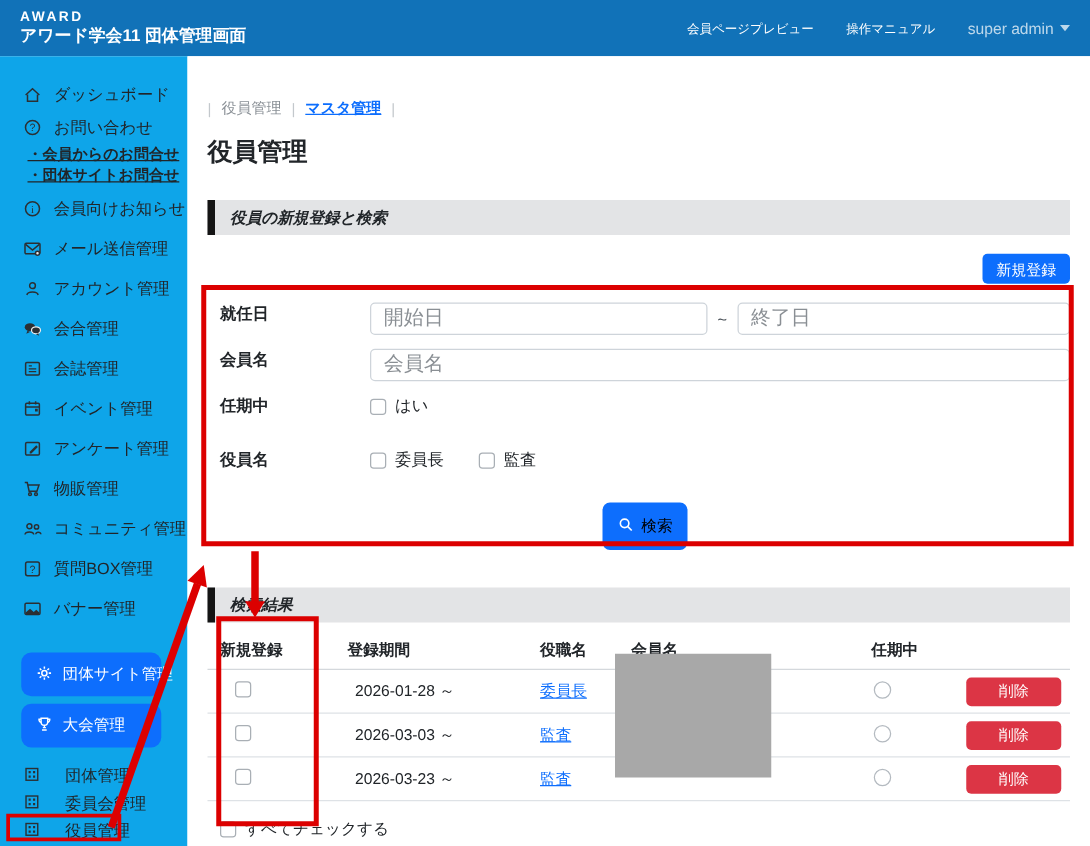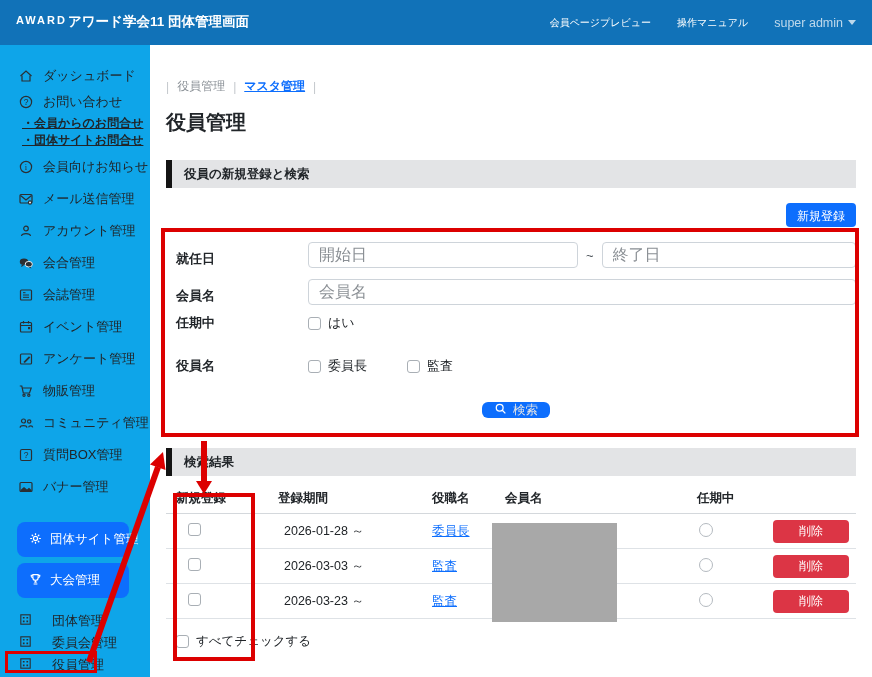--- a/index.html
+++ b/index.html
@@ -7,21 +7,21 @@
   body {
     position:relative; overflow:hidden; background:#fff;
     font-family:"Liberation Sans","DejaVu Sans",sans-serif;
     color:#212529;
   }
   
   .app-header {
     height:45px; background:#1172b8; color:#fff;
     display:flex; align-items:center; padding:0 16px;
   }
-  .brand { display:flex; flex-direction:row; justify-content:center; gap:1px; }
+  .brand { display:flex; flex-direction:column; justify-content:center; gap:1px; }
   .logo { font-size:11px; font-weight:700; letter-spacing:2px; line-height:1.1; }
   .app-title { font-size:13.5px; font-weight:700; line-height:1.2; }
   .header-right { margin-left:auto; display:flex; align-items:center; gap:26px; }
   .header-link { font-size:10px; font-weight:400; color:#fff; cursor:pointer; }
   .user-menu { font-size:12.5px; color:rgba(255,255,255,0.72); display:flex; align-items:center; gap:5px; cursor:pointer; }
   .caret { width:0; height:0; border-left:4px solid transparent; border-right:4px solid transparent; border-top:5px solid rgba(255,255,255,0.72); display:inline-block; }
 
   
   .layout { display:flex; height:632px; }
   .sidebar { width:150px; background:#0ea5e9; padding-top:18px; flex-shrink:0; }
@@ -47,48 +47,48 @@
   
   .breadcrumb { margin-top:33px; font-size:12px; display:flex; align-items:center; gap:8px; }
   .crumb-sep { color:#c3c8cc; }
   .crumb-current { color:#8a9096; }
   .crumb-link { color:#0d6efd; font-weight:600; text-decoration:underline; cursor:pointer; }
   .page-title { margin-top:13px; font-size:20px; font-weight:700; height:28px; line-height:28px; }
 
   
   .section-bar { margin-top:24px; height:28px; background:#e3e4e6; border-left:6px solid #141414;
                  display:flex; align-items:center; padding-left:12px;
-                 font-size:12.5px; font-weight:700; }
+                 font-size:12.5px; font-weight:700;font-style:italic; }
   .section-bar.results { margin-top:18px; }
 
   
   .new-btn-row { margin-top:15px; display:flex; justify-content:flex-end; }
   .btn-blue { background:#0d6efd; color:#fff; border:none; border-radius:4px;
               font-size:12px; padding:5px 11px; height:24px; cursor:pointer; font-family:inherit; }
 
   
   .search-form { margin-top:3px; padding:12px 0 12px 10px; }
-  .f-row { display:flex; align-items:flex-end; margin-bottom:11px;gap:12px; }
+  .f-row { display:flex; align-items:flex-start; margin-bottom:11px; }
   .f-label { width:120px; font-size:13px; font-weight:700; flex-shrink:0; }
   .f-controls { display:flex; align-items:center; flex:1; }
   .txt-input { height:26px; border:1px solid #ced4da; border-radius:4px; padding:0 10px;
                font-size:16px; font-family:inherit; color:#212529; }
   .txt-input::placeholder { color:#8a8f94; }
   .date-start { width:270px; }
   .tilde { margin:0 8px; font-size:13px; color:#495057; }
   .date-end { flex:1; }
   .full-input { flex:1; }
   .f-row.checks { height:16px; margin:10px 0 0 0; }
   .f-row.checks2 { height:16px; margin:27px 0 0 0; }
   .cb { width:13px; height:13px; border:1px solid #a9afb5; border-radius:3px; background:#fff;
         display:inline-block; flex-shrink:0; cursor:pointer; }
   .cb-label { font-size:13px; margin-left:7px; }
   .cb-group { display:flex; align-items:center; margin-right:28px; }
   .search-btn-row { margin-top:27px; display:flex; justify-content:center; }
-  .btn-search { background:#0d6efd; color:#e5e5e5; border:none; border-radius:6px; height:16px;
+  .btn-search { background:#0d6efd; color:#000000; border:none; border-radius:6px; height:38px;
                 display:flex; align-items:center; gap:6px; padding:0 12px;
                 font-size:12.5px; cursor:pointer; font-family:inherit; }
 
   
   .results-table { margin-top:8px; }
   .t-row { display:grid; grid-template-columns:100px 166px 73px 192px 76px 1fr;
            align-items:center; border-bottom:1px solid #dee2e6; }
   .t-head { height:30px; font-size:12.5px; font-weight:700; border-bottom:1px solid #d4d8dc; }
   .t-body { height:35px; font-size:12.5px; }
   .h-check { padding-left:10px; }

